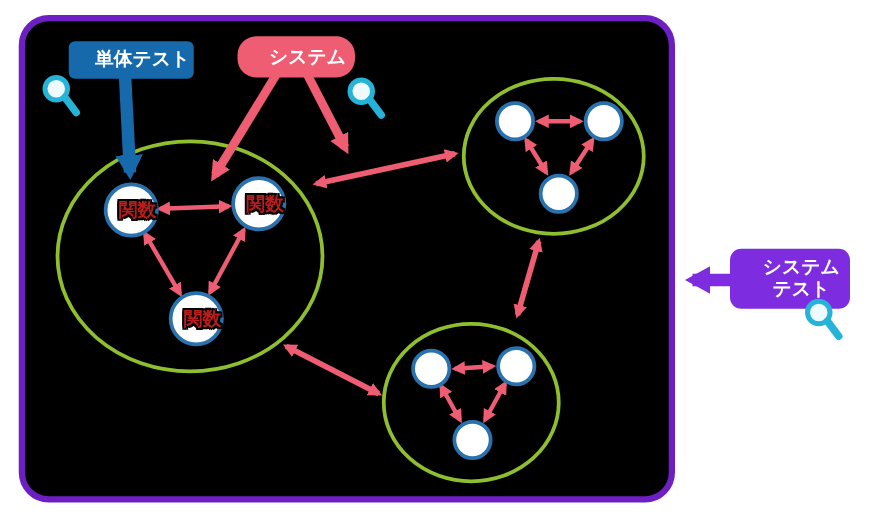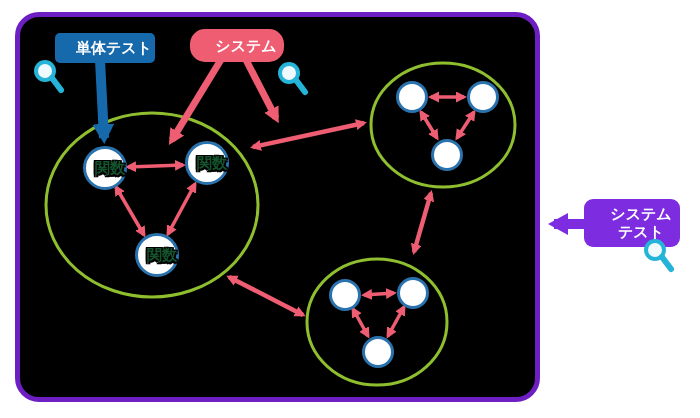--- a/index.html
+++ b/index.html
@@ -24,21 +24,21 @@
   .big.pink{stroke:var(--integration-pink,#ee5d72);stroke-width:7;}
   .big.purple{stroke:var(--system-label-purple,#7d2ce0);stroke-width:10;}
   .node{
     position:absolute;background:#ffffff;box-sizing:border-box;
     border:3px solid var(--node-border-blue,#2a72ad);border-radius:50%;
     display:flex;align-items:center;justify-content:center;
   }
   .node-lg{width:44px;height:44px;}
   .node-sm{width:32px;height:32px;}
   .node-label{
-    color:#14532d;font-weight:bold;font-size:15px;white-space:nowrap;
+    color:#b91c1c;font-weight:bold;font-size:15px;white-space:nowrap;
     text-shadow:-1.5px -1.5px 0 #000,1.5px -1.5px 0 #000,-1.5px 1.5px 0 #000,
                  1.5px 1.5px 0 #000,0 -1.5px 0 #000,0 1.5px 0 #000,
                 -1.5px 0 0 #000,1.5px 0 0 #000;
     margin-left:10px;
   }
   .tag{
     position:absolute;color:#ffffff;font-weight:bold;font-size:15px;line-height:1.2;
     display:flex;align-items:center;justify-content:center;text-align:center;
     box-sizing:border-box;
     padding-left:18px;

